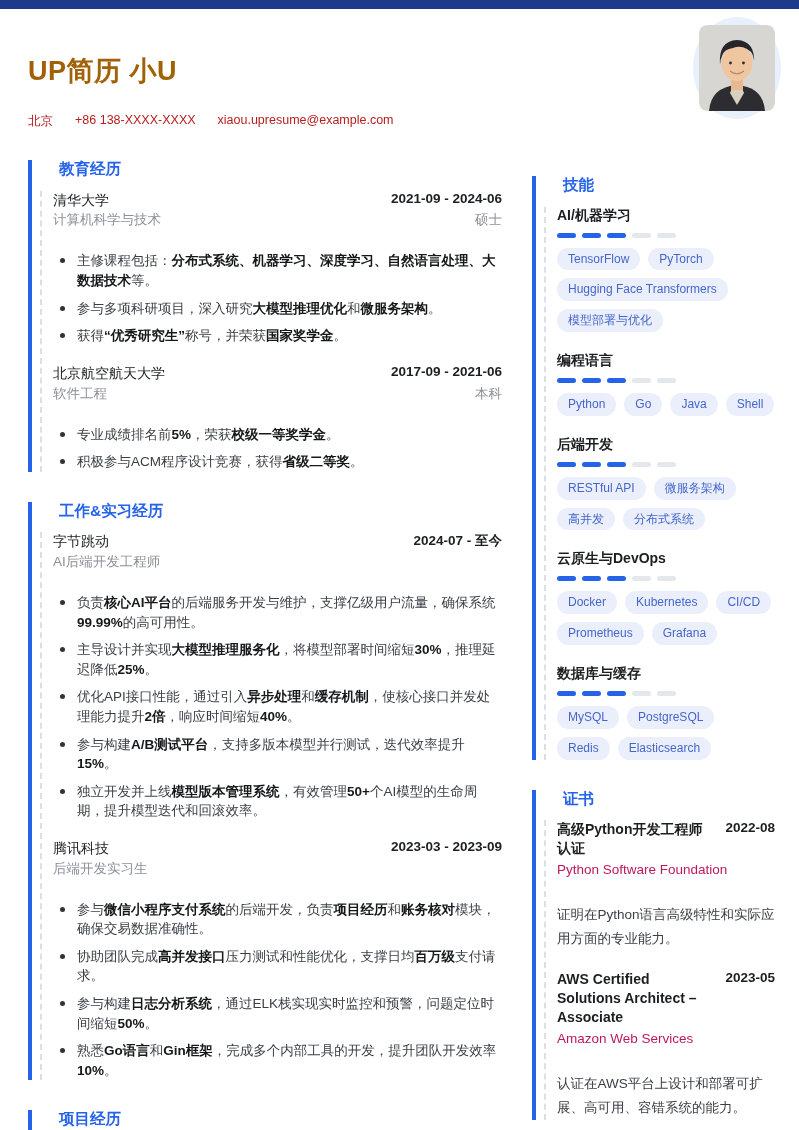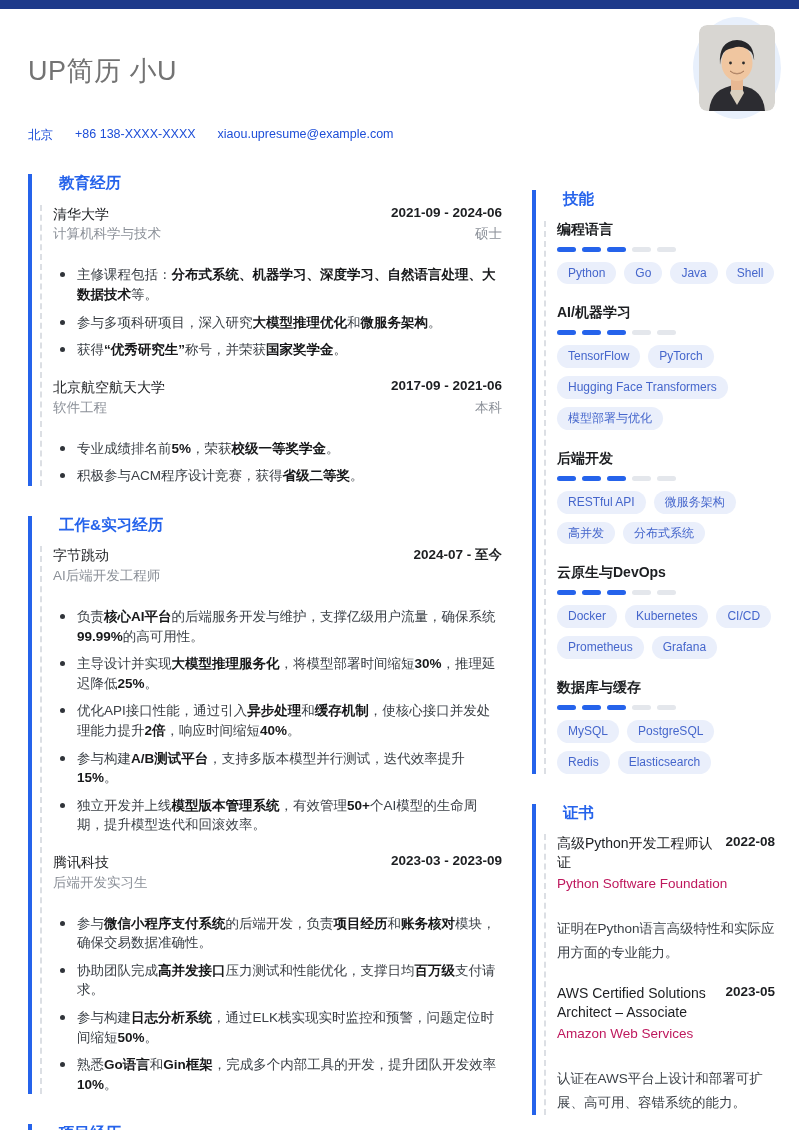--- a/index.html
+++ b/index.html
@@ -1,22 +1,22 @@
 <!DOCTYPE html>
 <html><head>
 <meta charset="utf-8">
 <style>
   *{margin:0;padding:0;box-sizing:border-box}
   html,body{background:#fff}
   .page{position:relative;width:799px;height:1130px;overflow:hidden;background:#fff;
         font-family:"Liberation Sans","DejaVu Sans",sans-serif;color:#333}
   .top-bar{height:9px;background:#1e3a8a}
   .header{position:relative;padding:44px 28px 0}
-  .name{font-size:27px;font-weight:400;color:#737373;letter-spacing:.5px}
-  .contacts{display:flex;gap:22px;margin-top:38px;font-size:12.5px;color:#1d4ed8}
+  .name{font-size:27px;font-weight:700;color:#a16207;letter-spacing:.5px}
+  .contacts{display:flex;gap:22px;margin-top:24px;font-size:12.5px;color:#b91c1c}
   .photo-wrap{position:absolute;top:16px;right:24px;width:76px;height:86px}
   .photo-halo{position:absolute;inset:-8px -6px;background:#e8f0fc;border-radius:50%}
   .photo-wrap svg{position:relative;display:block;border-radius:8px}
   .columns{display:flex;gap:30px;padding:0 24px 0 28px;margin-top:30px;align-items:flex-start}
   .col-left{flex:1;min-width:0}
   .col-right{width:243px;flex:none;margin-top:16px}
   .section{border-left:4px solid #2563eb;margin-bottom:30px}
   .sec-title{padding-left:27px;font-size:15.5px;font-weight:700;color:#2563eb;line-height:1.2}
   .sec-body{border-left:2px dashed #dcdfe4;margin-left:8px;padding-left:11px;margin-top:12px}
   .entry{margin-bottom:18px}
@@ -30,21 +30,21 @@
   .bullet::before{content:"";position:absolute;left:7px;top:7px;width:5px;height:5px;border-radius:50%;background:#30343a}
   strong{font-weight:700;color:#17181a}
   .skill-group{margin-bottom:20px}
   .skill-name{font-size:14px;font-weight:700;color:#1c1e21}
   .skill-bar{display:flex;gap:6px;margin:8px 0 10px}
   .seg{width:19px;height:5px;border-radius:3px;background:#e4e7ec}
   .seg.on{background:#2563eb}
   .tags{display:flex;flex-wrap:wrap;gap:8px}
   .tag{background:#eaeffb;color:#4566cc;font-size:12px;padding:3px 11px;border-radius:12px;line-height:1.4;white-space:nowrap}
   .r-entry{margin-bottom:20px}
-  .r-entry-title{font-size:14px;font-weight:400;color:#1c1e21;line-height:1.35}
+  .r-entry-title{font-size:14px;font-weight:700;color:#1c1e21;line-height:1.35}
   .r-issuer{font-size:13.5px;color:#be185d;margin-top:3px;max-width:185px;line-height:1.35}
   .r-desc{font-size:13.5px;color:#3a3f45;line-height:1.75;margin-top:24px}
 </style>
 </head>
 <body>
 
 <div class="page">
   <div class="top-bar"></div>
 
   <header class="header">
@@ -152,49 +152,49 @@
               </div>
             </div>
           </div>
         </section>
       </div>
     <div class="col-right">
         <section class="section">
           <div class="sec-title">技能</div>
           <div class="sec-body">
             <div class="skill-group">
+              <div class="skill-name">AI/机器学习</div>
+              <div class="skill-bar">
+                <span class="seg on"></span>
+                <span class="seg on"></span>
+                <span class="seg on"></span>
+                <span class="seg"></span>
+                <span class="seg"></span>
+              </div>
+              <div class="tags">
+                <span class="tag">TensorFlow</span>
+                <span class="tag">PyTorch</span>
+                <span class="tag">Hugging Face Transformers</span>
+                <span class="tag">模型部署与优化</span>
+              </div>
+            </div>
+            <div class="skill-group">
               <div class="skill-name">编程语言</div>
               <div class="skill-bar">
                 <span class="seg on"></span>
                 <span class="seg on"></span>
                 <span class="seg on"></span>
                 <span class="seg"></span>
                 <span class="seg"></span>
               </div>
               <div class="tags">
                 <span class="tag">Python</span>
                 <span class="tag">Go</span>
                 <span class="tag">Java</span>
                 <span class="tag">Shell</span>
-              </div>
-            </div>
-            <div class="skill-group">
-              <div class="skill-name">AI/机器学习</div>
-              <div class="skill-bar">
-                <span class="seg on"></span>
-                <span class="seg on"></span>
-                <span class="seg on"></span>
-                <span class="seg"></span>
-                <span class="seg"></span>
-              </div>
-              <div class="tags">
-                <span class="tag">TensorFlow</span>
-                <span class="tag">PyTorch</span>
-                <span class="tag">Hugging Face Transformers</span>
-                <span class="tag">模型部署与优化</span>
               </div>
             </div>
             <div class="skill-group">
               <div class="skill-name">后端开发</div>
               <div class="skill-bar">
                 <span class="seg on"></span>
                 <span class="seg on"></span>
                 <span class="seg on"></span>
                 <span class="seg"></span>
                 <span class="seg"></span>

